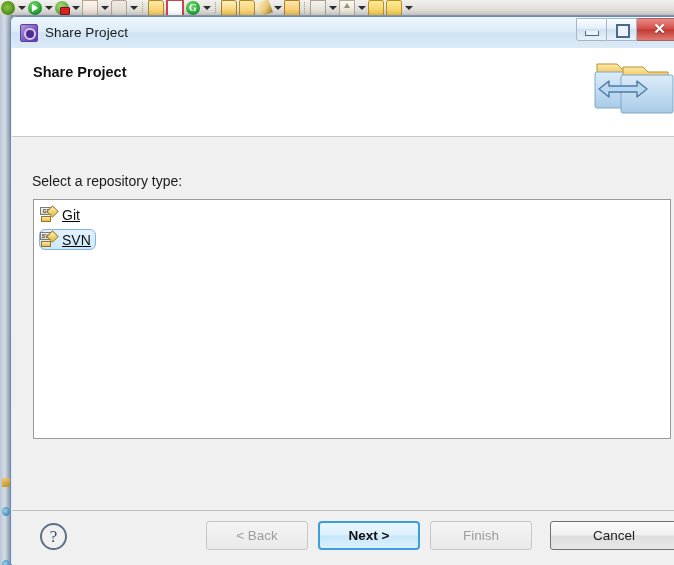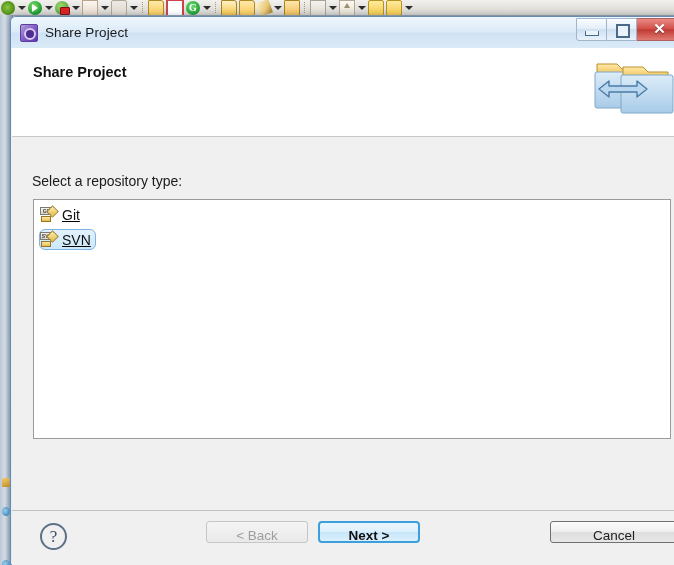--- a/index.html
+++ b/index.html
@@ -179,21 +179,21 @@
     position:absolute;left:1px;right:1px;top:493px;height:55px;
     background:#f0f0f0;border-top:1px solid #c0c0c0;
   }
   .help-btn{
     position:absolute;left:28px;top:12px;width:27px;height:27px;border-radius:50%;
     border:2px solid #5c7086;color:#3c5068;
     font:17px/24px "Liberation Serif",serif;text-align:center;
     background:#f0f0f0;box-sizing:border-box;
   }
   .btn{
-    position:absolute;top:10px;height:22px;width:102px;
+    position:absolute;top:10px;height:29px;width:102px;
     font:13.5px/27px "Liberation Sans",sans-serif;text-align:center;
     border:1px solid #b3b3b3;border-radius:3px;box-sizing:border-box;
     background:linear-gradient(to bottom,#f7f7f7 0%,#f0f0f0 48%,#e6e6e6 52%,#ededed 100%);
     color:#202020;
   }
   .btn.disabled{color:#9d9d9d;border-color:#c6c6c6;
     background:linear-gradient(to bottom,#f4f4f4 0%,#efefef 50%,#e9e9e9 100%);}
   .btn.primary{
     border:2px solid #3c9fdc;border-radius:4px;
     background:linear-gradient(to bottom,#eaf6fd 0%,#ddf0fc 47%,#c7e6fa 52%,#dcf0fd 100%);
@@ -323,16 +323,17 @@
         <span class="li-label">SVN</span>
       </div>
 
     </div>
   </div>
 
   <div class="dlg-footer">
     <div class="help-btn">?</div>
     <div class="btn disabled" id="btn-back">&lt; Back</div>
     <div class="btn primary" id="btn-next">Next &gt;</div>
+    <div class="btn disabled" id="btn-finish">Finish</div>
     <div class="btn strong" id="btn-cancel">Cancel</div>
   </div>
 
 </div>
 
 </body></html>

